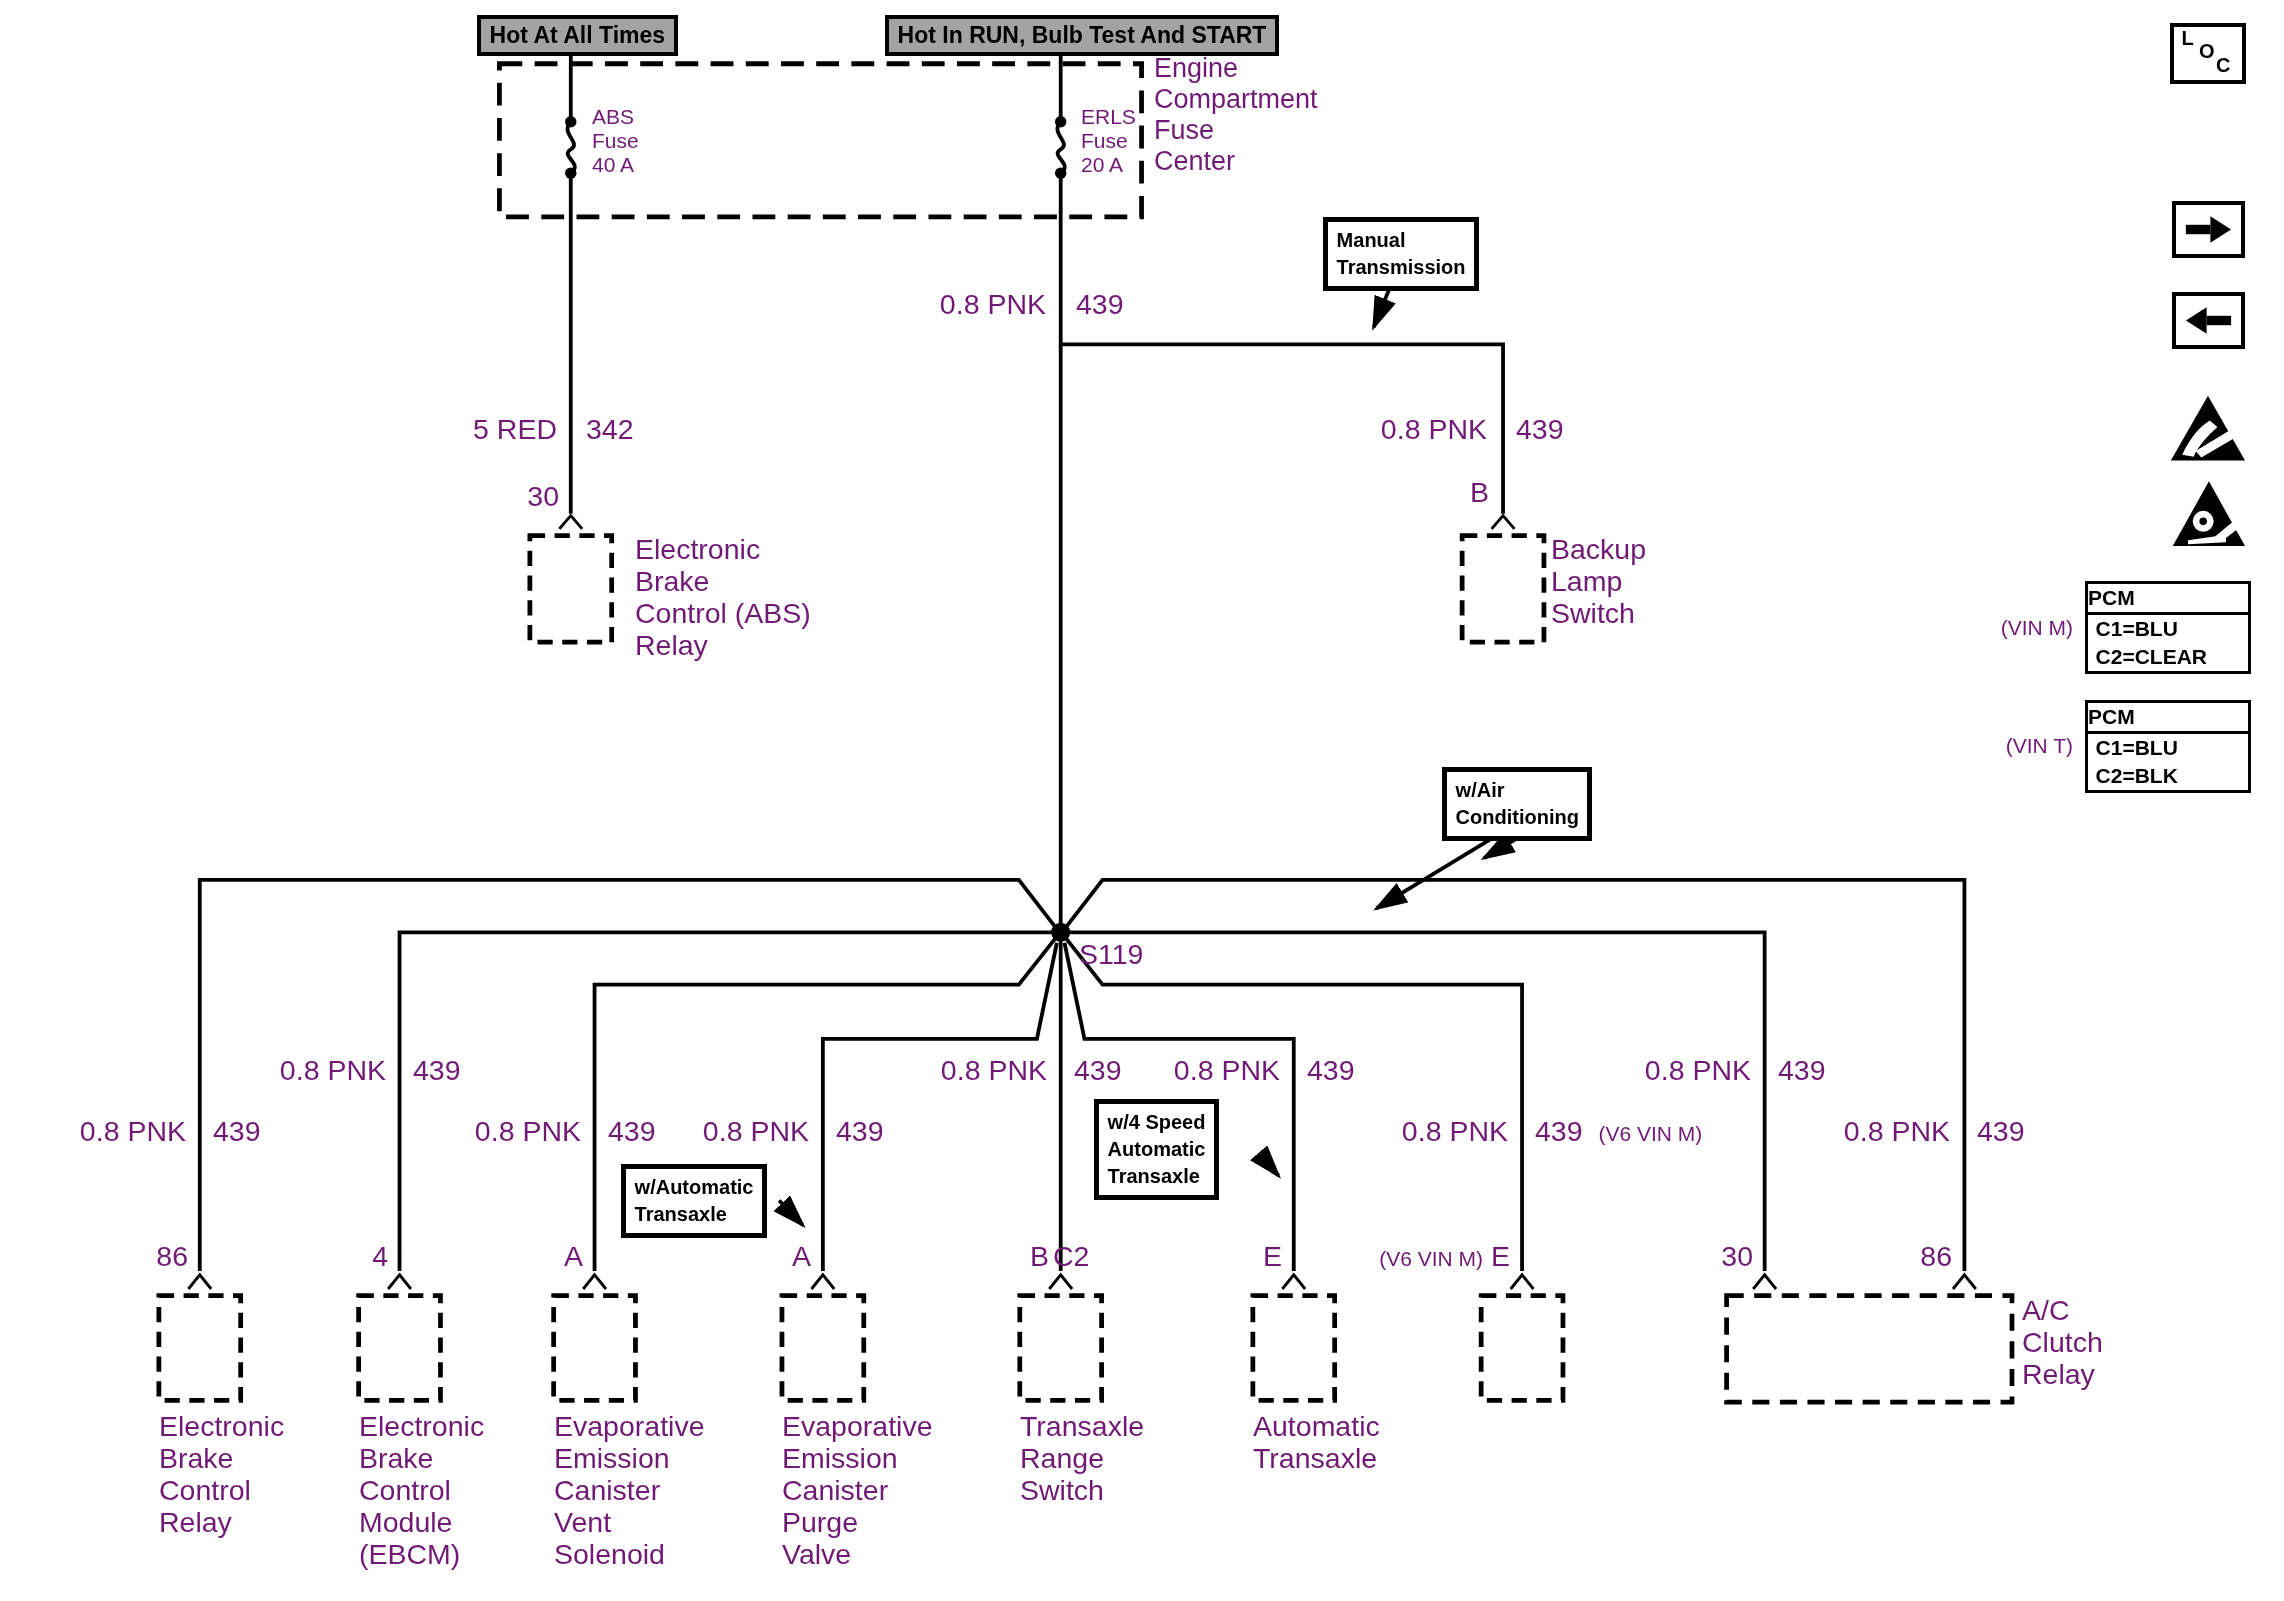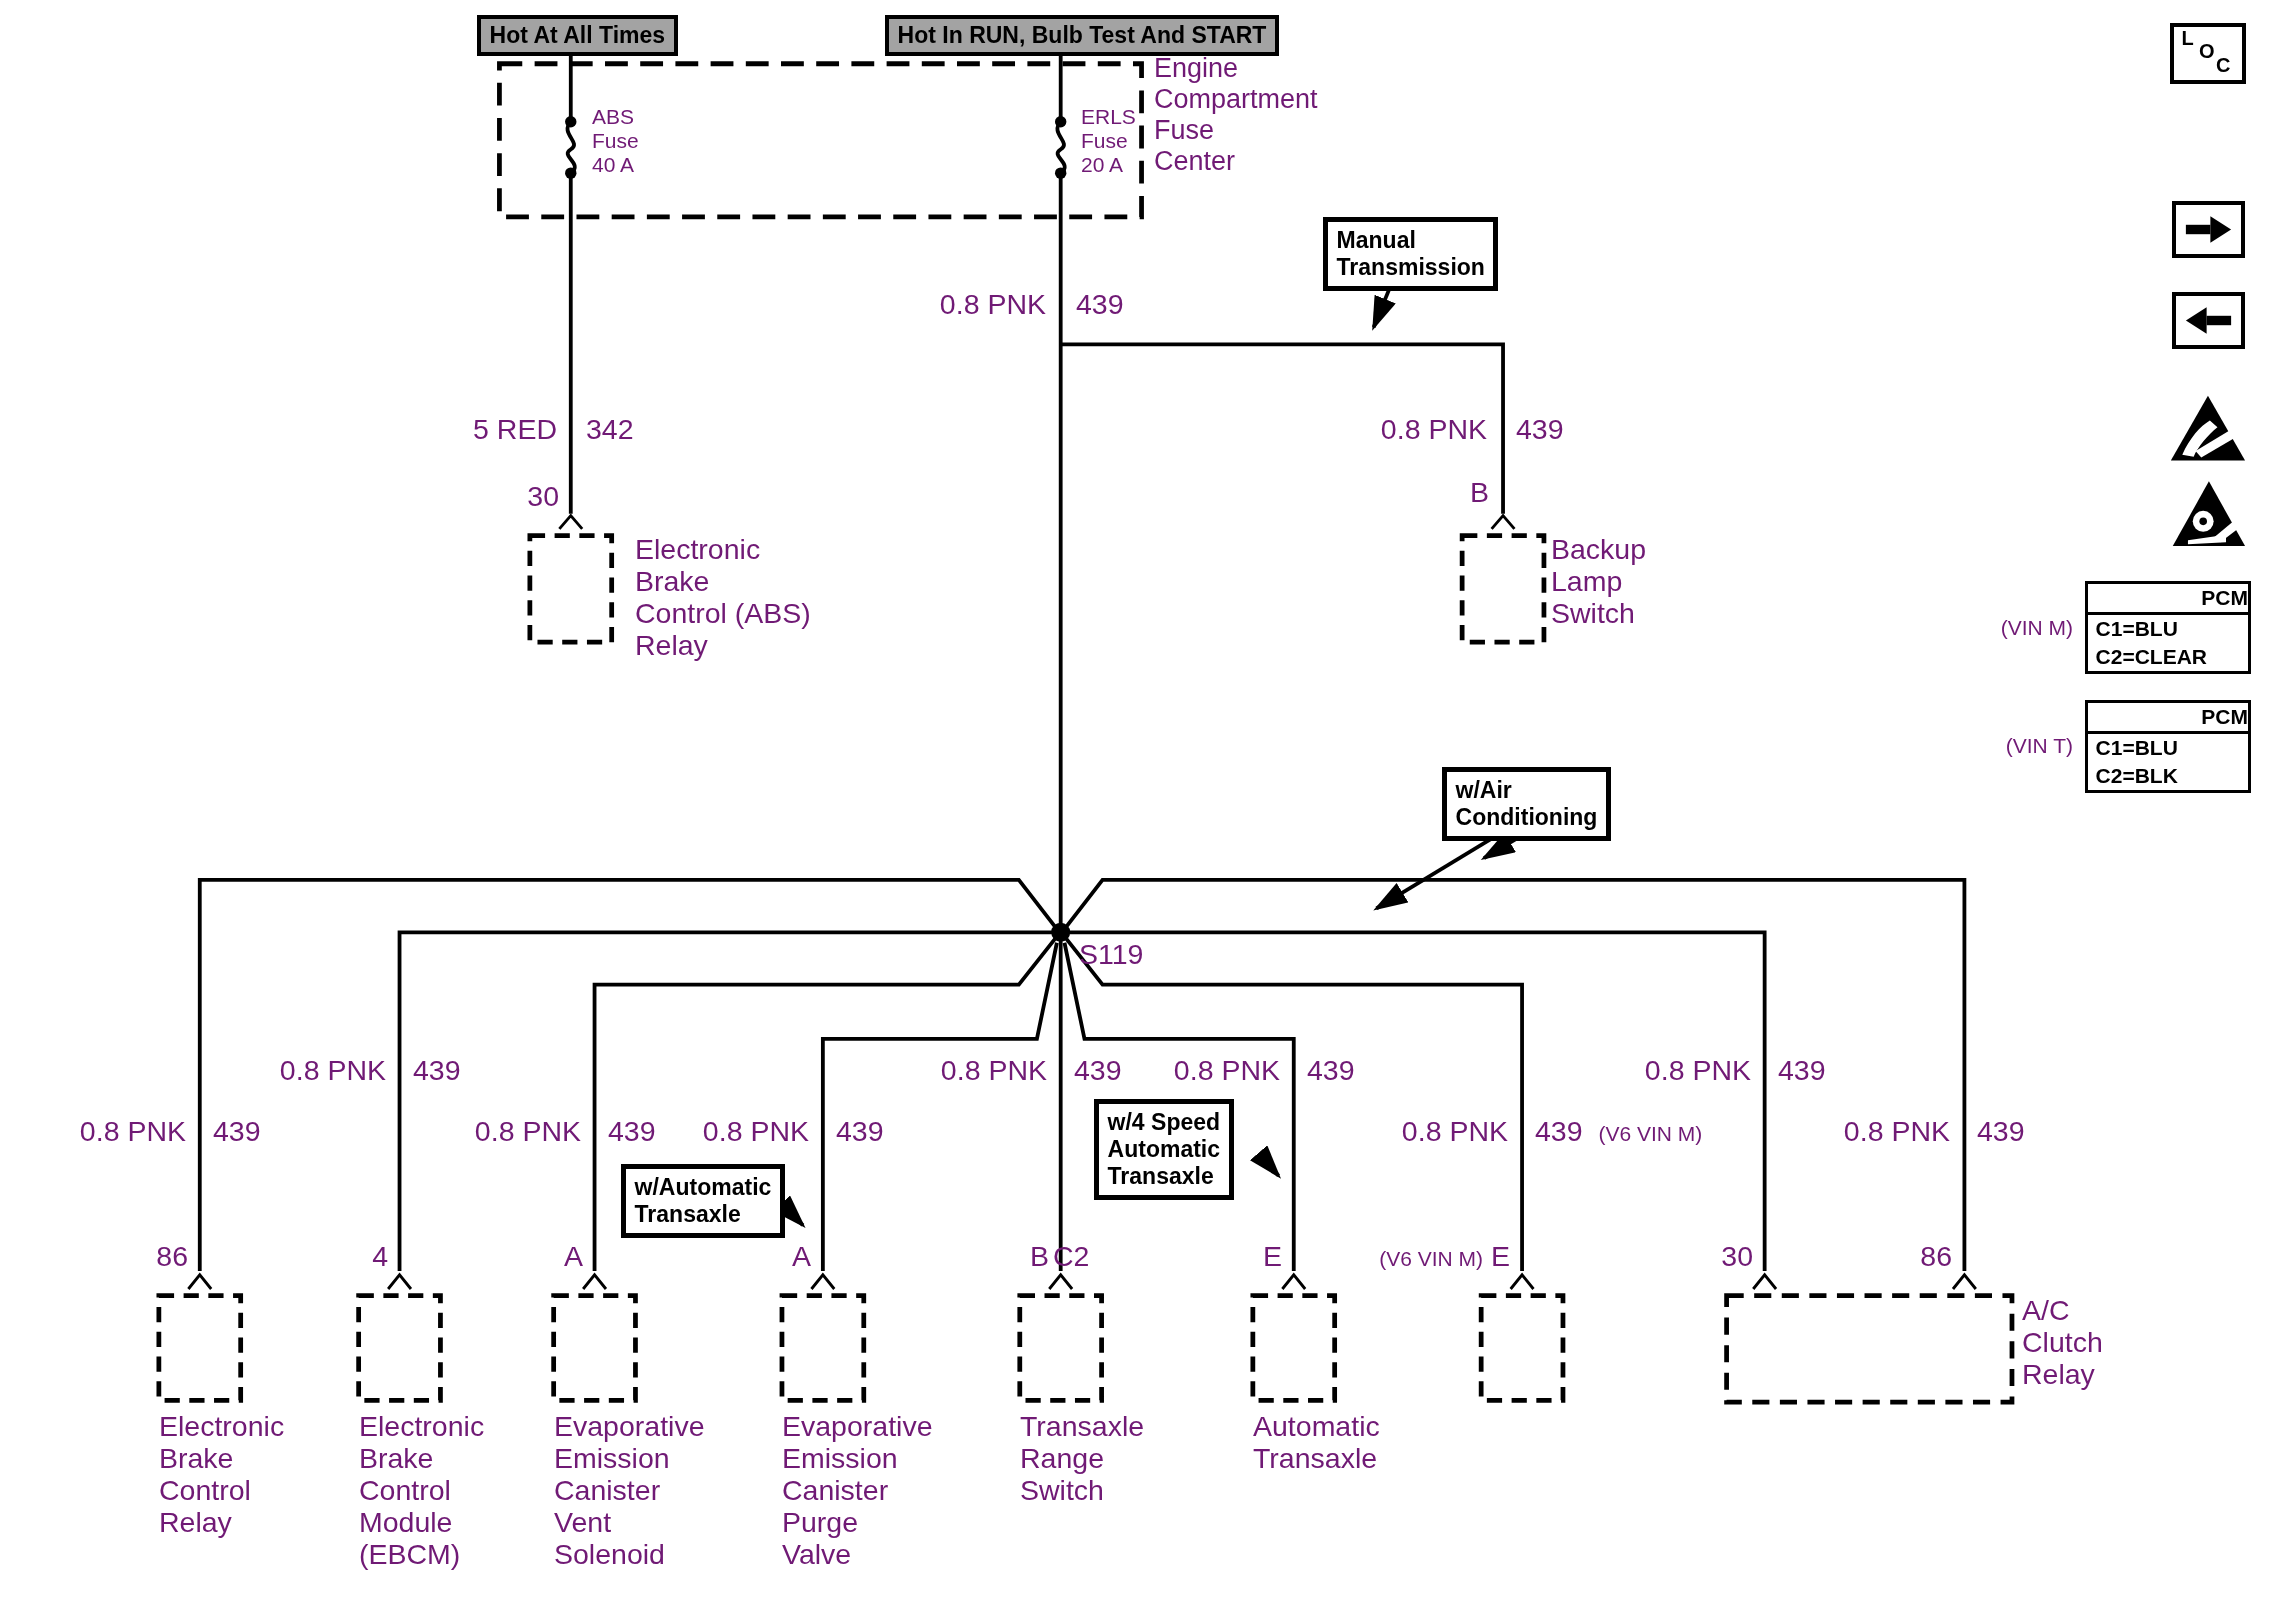--- a/index.html
+++ b/index.html
@@ -5,26 +5,26 @@
   html,body{margin:0;padding:0;background:#fff}
   #stage{position:relative;width:2285px;height:1602px;background:#ffffff;
          font-family:"Liberation Sans", sans-serif;color:#000;overflow:hidden}
   .a{position:absolute;white-space:pre-line;font-size:28.5px;line-height:32px;color:#701a75}
   .ra{text-align:right;width:247px}
   .nw{white-space:nowrap}
   .small{font-size:21px}
   .hot{position:absolute;border:4.8px solid #000;background:#a3a3a3;font-weight:bold;
        font-size:23px;line-height:27px;padding:2.9px 8.6px;white-space:nowrap}
   .note{position:absolute;border:5.7px solid #000;background:#fff;font-weight:bold;
-        font-size:23px;line-height:27px;padding:4.8px 8.6px;white-space:pre-line}
+        font-size:20px;line-height:27px;padding:4.8px 8.6px;white-space:pre-line}
   .fusetxt{font-size:21px;line-height:24px}
   .compname{line-height:32px}
   .pcm{position:absolute;width:160px;border:3.8px solid #000;background:#fff;
        font-weight:bold;font-size:21px;line-height:26px}
-  .pcm .hd{text-align:right;border-bottom:3.8px solid #000;padding:1px 0}
+  .pcm .hd{text-align:left;border-bottom:3.8px solid #000;padding:1px 0}
   .pcm .rw{padding:1px 0 1px 7.6px;white-space:nowrap}
   .iconbox{position:absolute;border:4.8px solid #000;background:#fff}
   svg{display:block}
 </style>
 </head>
 <body>
 
 <div id="stage">
 
   <svg width="2285" height="1602" viewBox="0 0 2402 1684" style="position:absolute;left:0;top:0">

